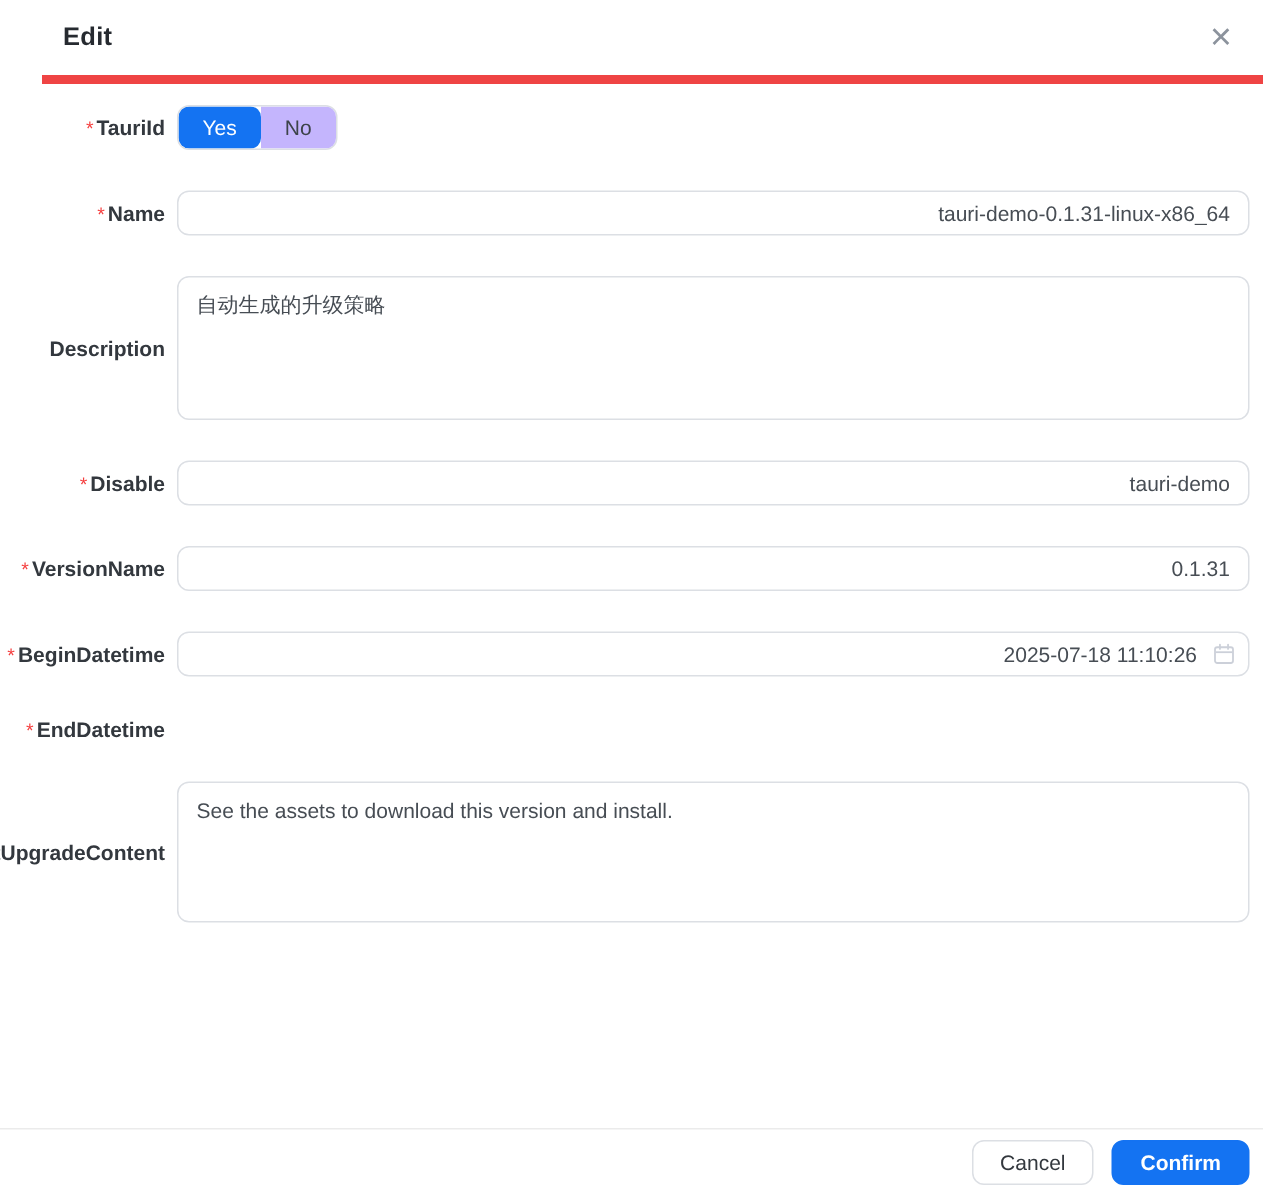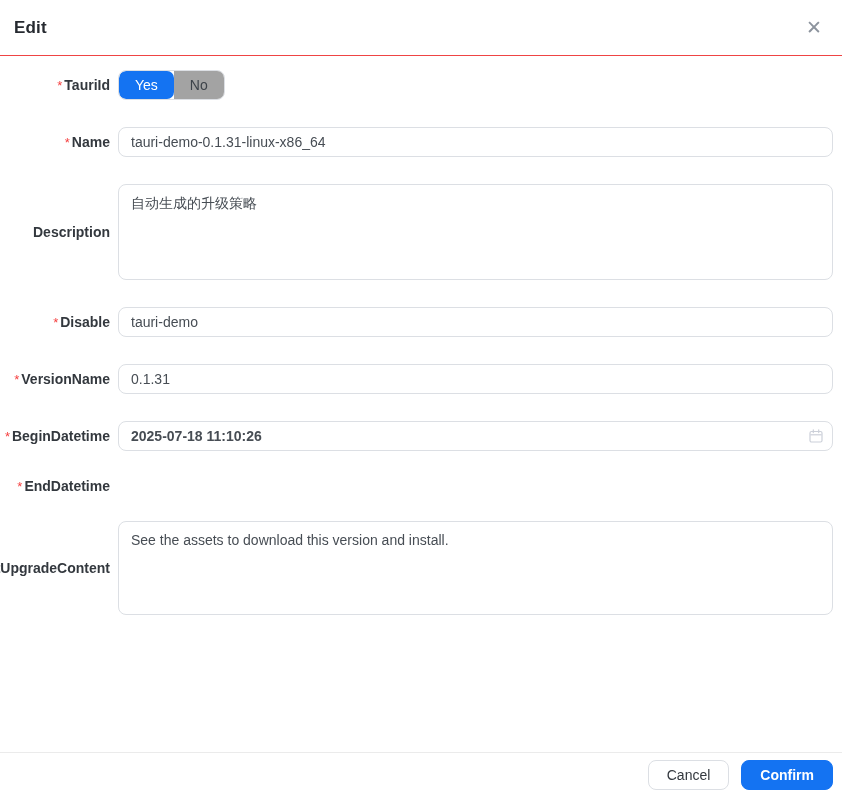--- a/index.html
+++ b/index.html
@@ -10,21 +10,22 @@
     color: #303133;
     font-size: 14px;
   }
   .dialog { width: 842px; height: 796px; display: flex; flex-direction: column; background: #fff; }
 
   
   .dialog-header {
     height: 56px; flex: 0 0 56px;
     display: flex; align-items: center; justify-content: space-between;
     padding: 0 18px 0 14px;
-    border-bottom: 1px solid #ef4444;
+    border-bottom: 6px solid #ef4444;
+    margin-left: 28px;
   }
   .dialog-title { font-size: 17px; font-weight: 700; color: #262a30; letter-spacing: .2px; }
   .close-btn {
     background: none; border: none; cursor: pointer;
     font-size: 19px; line-height: 1; color: #8c939d; padding: 2px;
   }
 
   
   .form-body { flex: 1 1 auto; padding-top: 14px; }
   .row { display: flex; align-items: center; margin-bottom: 27px; }
@@ -35,23 +36,23 @@
     overflow: visible;
   }
   .req { color: #f53f3f; font-weight: 400; margin-right: 2px; font-size: 13px; }
   .row-control { flex: 1 1 auto; margin-left: 8px; margin-right: 9px; position: relative; }
 
   .text-input {
     width: 100%; height: 30px;
     border: 1px solid #dcdfe4; border-radius: 8px;
     padding: 0 12px; font-size: 14px; color: #474d54;
     font-family: "Liberation Sans", "DejaVu Sans", sans-serif;
-    outline: none; background: #fff;
-  }
-  .date-input { padding-right: 34px; font-weight: bold; }
+    outline: none; background: #fff; text-align: right;
+  }
+  .date-input { padding-right: 34px; }
   .calendar-icon {
     position: absolute; right: 9px; top: 50%; transform: translateY(-50%);
     width: 16px; height: 16px; pointer-events: auto; cursor: pointer;
     display: flex; align-items: center; justify-content: center;
   }
 
   textarea.area {
     width: 100%; display: block;
     border: 1px solid #dcdfe4; border-radius: 8px;
     padding: 7px 12px; font-size: 14px; line-height: 22px; color: #474d54;
@@ -61,21 +62,21 @@
   .area-description { height: 96px; }
   .area-content { height: 94px; }
 
   
   .seg-group {
     display: inline-flex; align-items: stretch;
     border: 1px solid #dcdfe4; border-radius: 8px;
     overflow: hidden; background: #fff; height: 30px;
   }
   .seg-btn {
-    background: #a3a3a3; border: none; cursor: pointer;
+    background: #c4b5fd; border: none; cursor: pointer;
     font-size: 14px; color: #3d434a; padding: 0 16px;
     font-family: "Liberation Sans", "DejaVu Sans", sans-serif;
     display: flex; align-items: center; white-space: nowrap;
   }
   .seg-btn + .seg-btn { border-left: 1px solid #e3e6ea; }
   .seg-btn.selected {
     background: #1473f2; color: #fff; font-weight: 400;
     border-left: none; border-radius: 7px; 
   }
   .seg-btn.selected + .seg-btn { border-left: none; }

